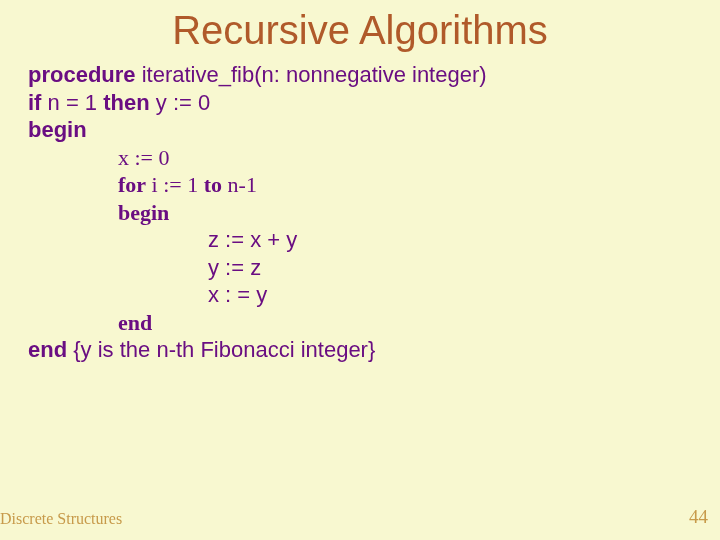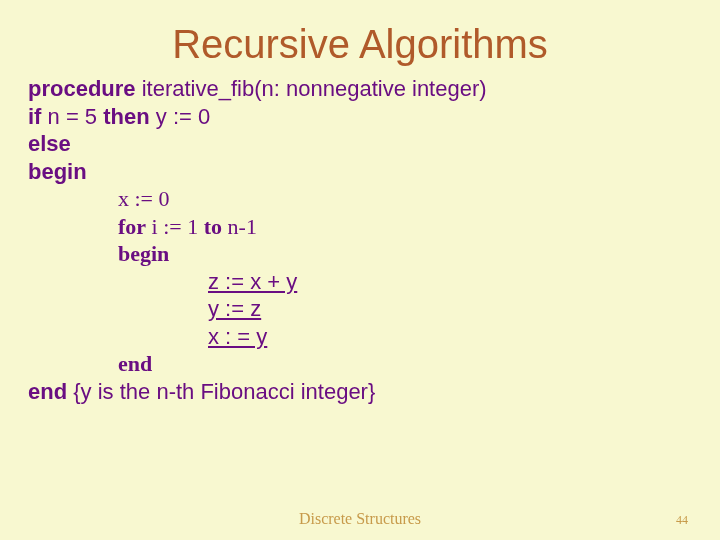--- a/index.html
+++ b/index.html
@@ -14,66 +14,65 @@
   .slide {
     position: relative;
     width: 720px;
     height: 540px;
     box-sizing: border-box;
   }
   .title {
     text-align: center;
     font-size: 40px;
     color: #b05a2a;
-    padding-top: 22px;
+    padding-top: 8px;
     font-weight: normal;
   }
   .body {
     color: #6a0e82;
     font-size: 22px;
     line-height: 1.25;
     padding: 8px 28px 0 28px;
   }
   .kw { font-weight: bold; }
   .ind1 { padding-left: 90px; display: block; font-family: Liberation Serif, serif; }
-  .ind2 { padding-left: 180px; display: block; text-decoration: underline; }
+  .ind2 { padding-left: 180px; display: block; }
   .footer-center {
     position: absolute;
     bottom: 12px;
     left: 0;
     width: 100%;
-    text-align: center;
+    text-align: left;
     font-family: Georgia, 'Times New Roman', serif;
     font-size: 16px;
     color: #c79a4a;
   }
   .footer-right {
     position: absolute;
     bottom: 12px;
-    right: 32px;
+    right: 12px;
     font-family: Georgia, 'Times New Roman', serif;
-    font-size: 12px;
+    font-size: 19px;
     color: #c79a4a;
   }
 </style>
 </head>
 <body>
 
 <div class="slide">
 
   <div class="title">Recursive Algorithms</div>
 
   <div class="body">
     <div>
       <span class="kw">procedure</span><span> iterative_fib(n: nonnegative integer)</span>
     </div>
     <div>
-      <span class="kw">if</span><span> n = 5 </span><span class="kw">then</span><span> y := 0</span>
+      <span class="kw">if</span><span> n = 1 </span><span class="kw">then</span><span> y := 0</span>
     </div>
-    <div class="kw">else</div>
     <div class="kw">begin</div>
     <span class="ind1">x := 0</span>
     <span class="ind1">
       <span class="kw">for</span><span> i := 1 </span><span class="kw">to</span><span> n-1</span>
     </span>
     <span class="ind1 kw">begin</span>
     <span class="ind2">z := x + y</span>
     <span class="ind2">y := z</span>
     <span class="ind2">x : = y</span>
     <span class="ind1 kw">end</span>

